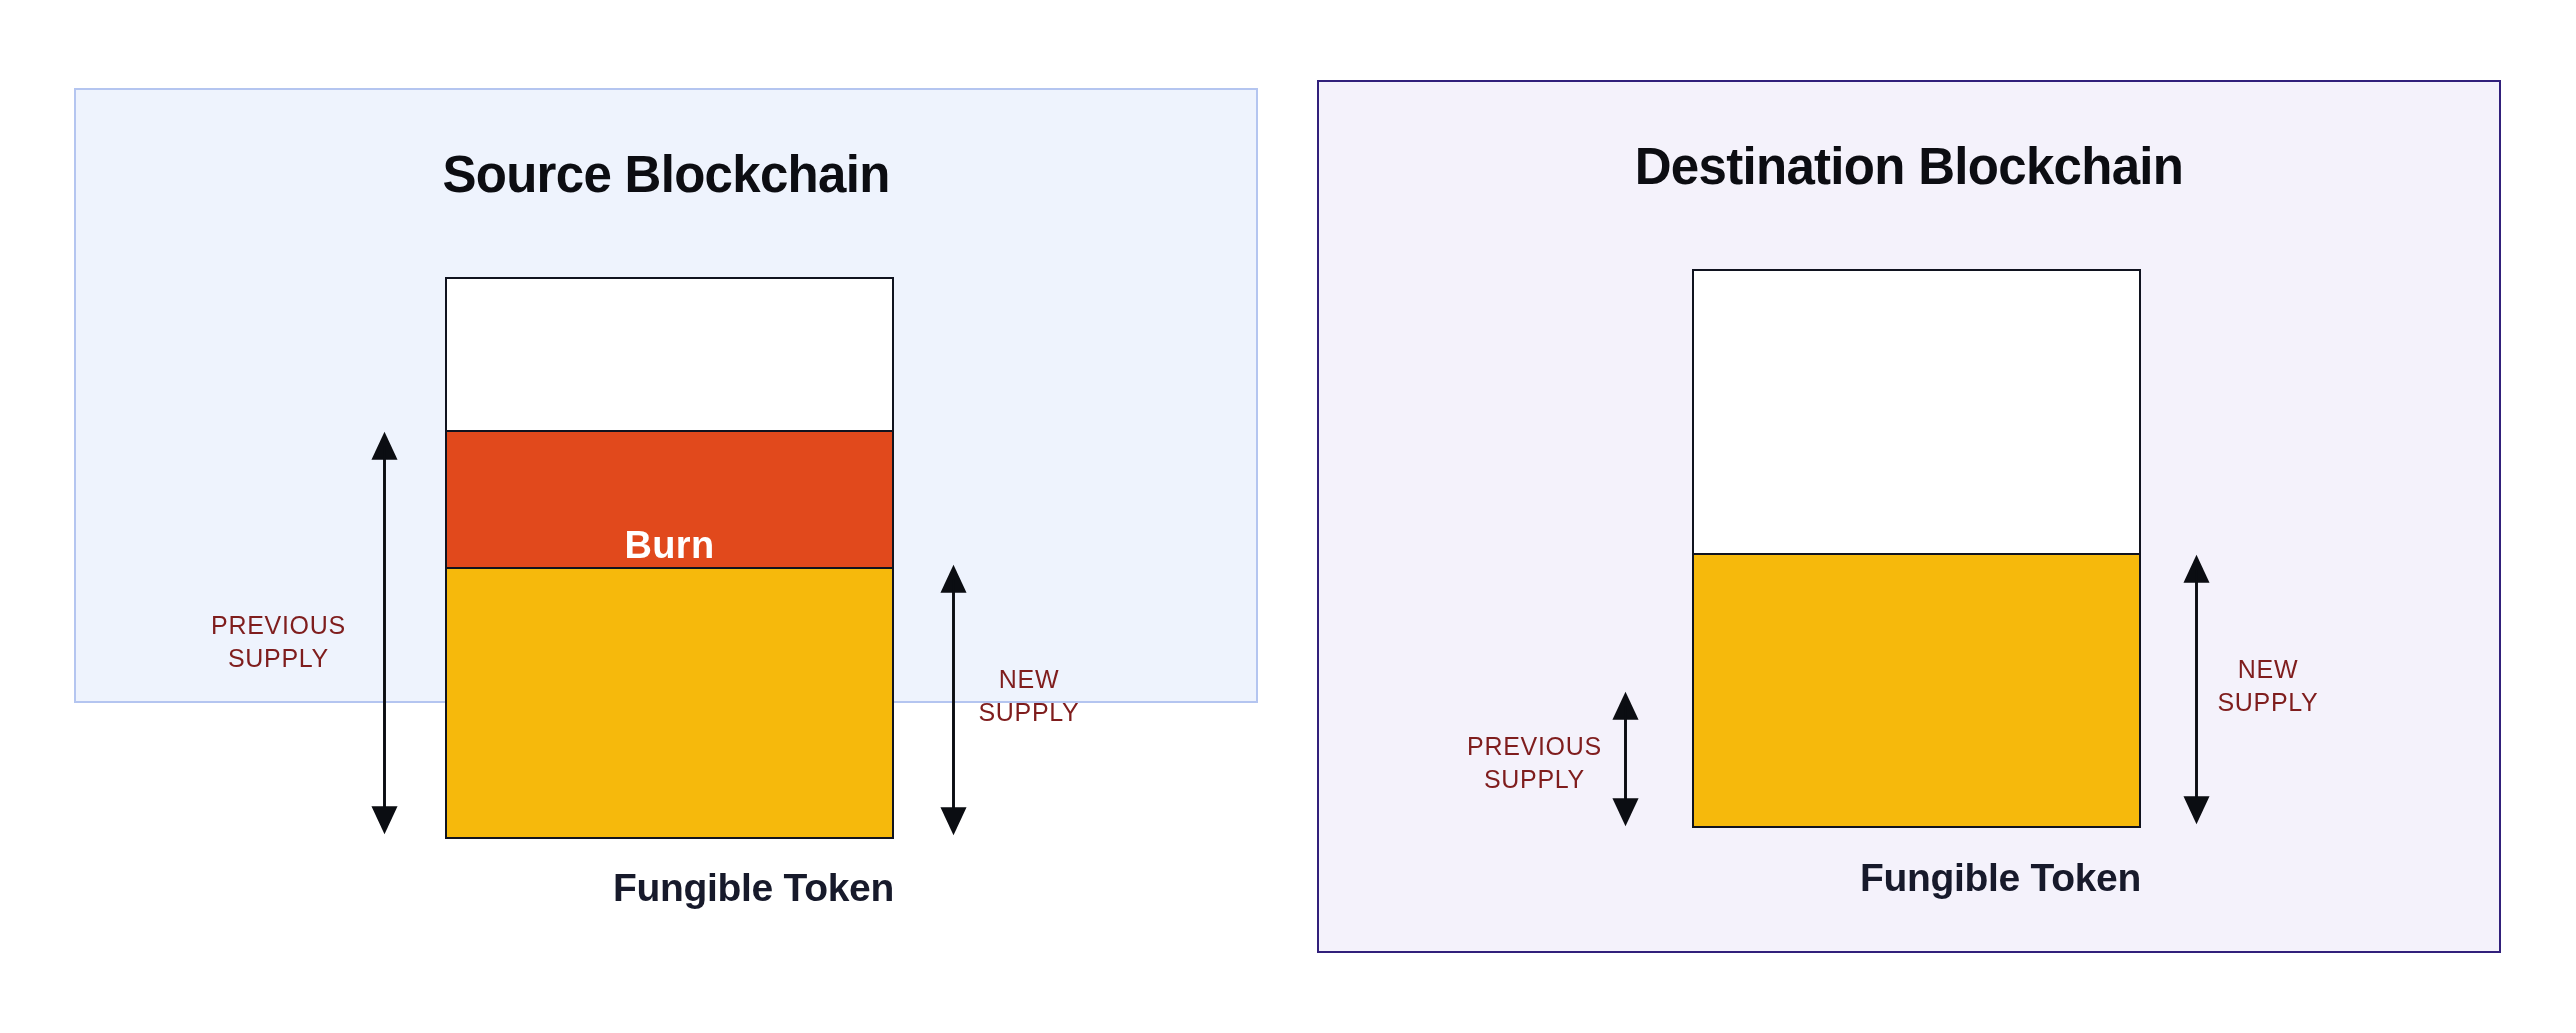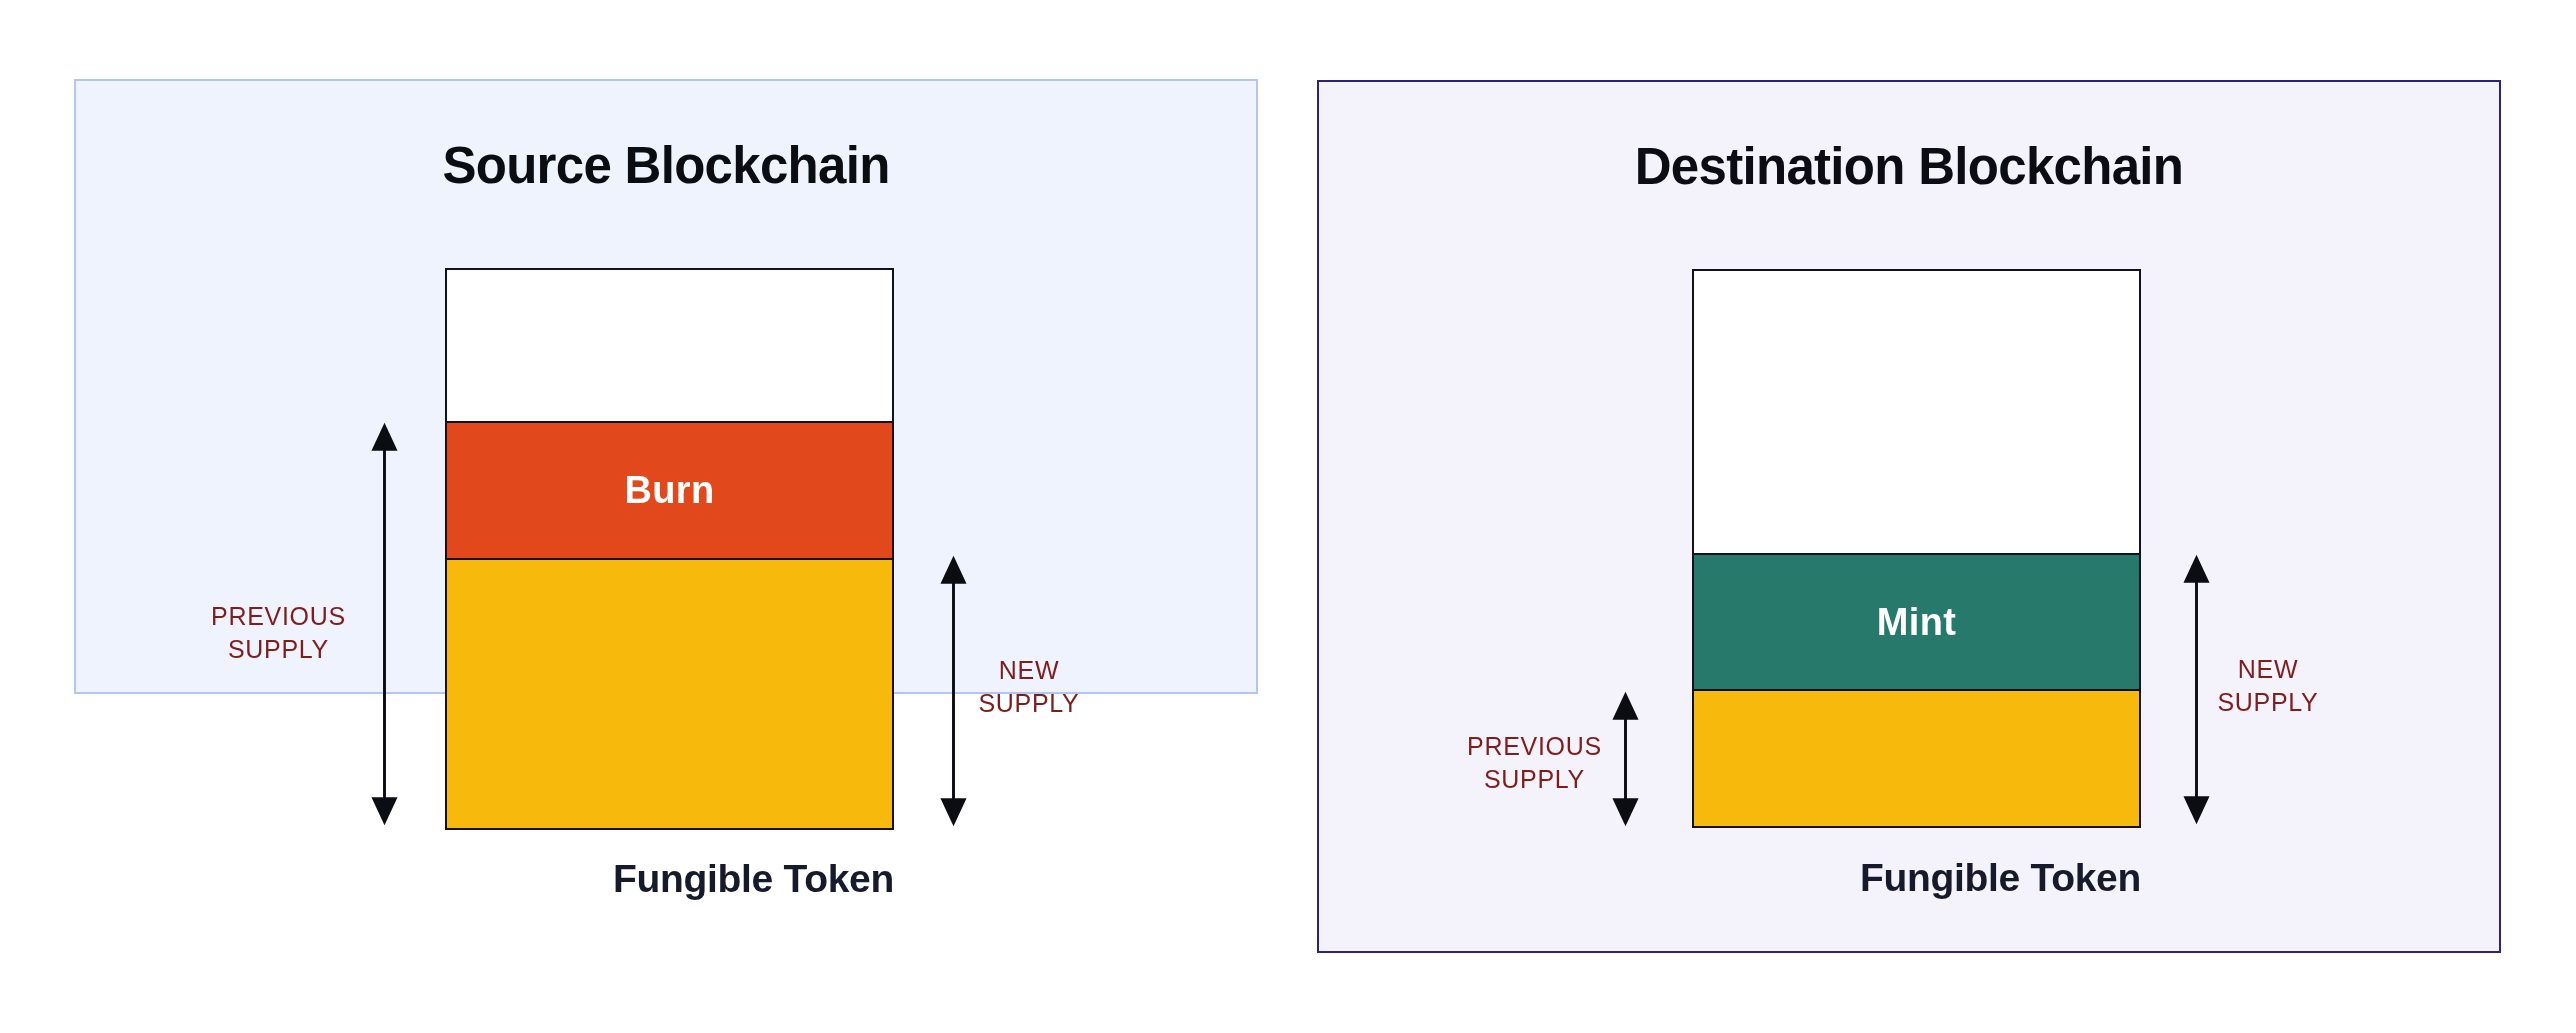--- a/index.html
+++ b/index.html
@@ -5,21 +5,21 @@
   html,body{margin:0;padding:0;background:#ffffff;}
   .stage{
     position:relative;
     width:2576px;height:1033px;
     background:#ffffff;
     font-family:"Liberation Sans", sans-serif;
     overflow:hidden;
   }
   .panel{
     position:absolute;
-    top:79px;
+    top:88px;
     width:1184px;height:615px;
     border:2.6px solid transparent;
     box-sizing:border-box;
   }
   .panel-source{left:74px;}
   .panel-dest{left:1317px;top:80px;height:873px;}
 
   .panel-title{
     position:absolute;left:0;right:0;top:59px;
     margin:0;
@@ -36,21 +36,21 @@
     box-sizing:border-box;
     display:flex;flex-direction:column;
     background:#ffffff;
   }
   .bar-source{left:369px;top:187px;height:562px;}
   .bar-dest{left:373px;top:187px;height:559px;}
 
   .seg{width:100%;display:flex;align-items:center;justify-content:center;box-sizing:border-box;}
   .seg-divider{border-top:2.6px solid #10131f;}
   .seg-s-unfilled{height:151px;}
-  .seg-s-burn{height:137px;}
+  .seg-s-burn{height:137px;align-items:flex-end;}
   .seg-s-rest{flex:1;}
   .seg-d-unfilled{height:282px;}
   .seg-d-mint{height:136px;}
   .seg-d-rest{flex:1;}
 
   .seg-label{
     font-size:38px;font-weight:700;
     letter-spacing:0.3px;
     color:#ffffff;
   }
@@ -124,23 +124,20 @@
 
     <div class="token-label token-s">Fungible Token</div>
   </section>
 
   <section class="panel panel-dest" style="background: rgb(244, 242, 251); border-color: rgb(49, 32, 123);">
 
     <h2 class="panel-title">Destination Blockchain</h2>
 
     <div class="bar bar-dest">
       <div class="seg seg-d-unfilled" style="background: rgb(255, 255, 255);"></div>
-      <div class="seg seg-divider seg-d-mint" style="background: rgb(39, 121, 108);">
-        <span class="seg-label" style="color: rgb(255, 255, 255);">Mint</span>
-      </div>
       <div class="seg seg-divider seg-d-rest" style="background: rgb(246, 185, 12);"></div>
     </div>
 
     <svg class="arrow arrow-d-prev" width="29" height="136" viewBox="0 0 44 208">
       <polygon points="22,1 2,44 42,44"></polygon>
       <line x1="22" y1="24" x2="22" y2="184"></line>
       <polygon points="22,207 2,164 42,164"></polygon>
     </svg>
     <div class="arrow-label label-d-prev">
       <div>PREVIOUS</div>

